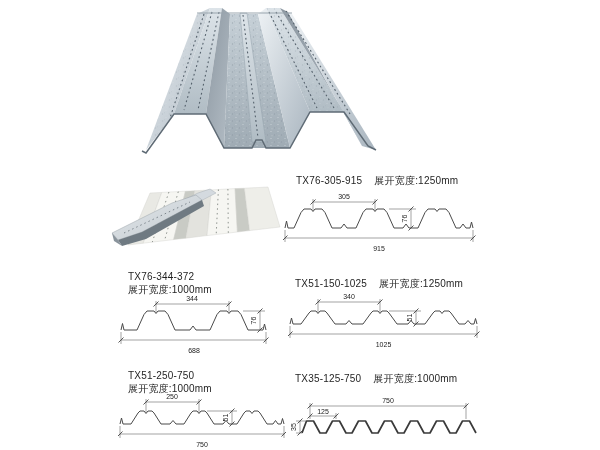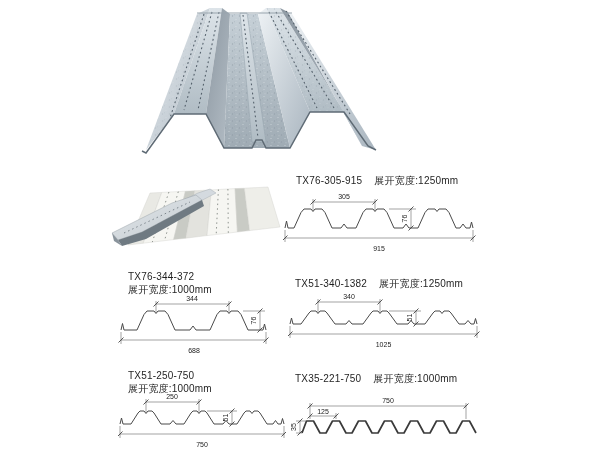--- a/index.html
+++ b/index.html
@@ -170,21 +170,21 @@
     </g>
     <g class="tick">
       <path d="M0.5,48.5 L5.5,43.5 M145.5,48.5 L150.5,43.5"></path>
     </g>
     <text x="76" y="59" text-anchor="middle">688</text>
   </svg>
 </div>
 
 <div class="diagram" style="left:288px;top:277px;width:200px;height:76px">
   <div class="dtitle" style="left:7px;top:0">
-    <span>TX51-340-1382</span><span class="gap"></span><span>展开宽度:1250mm</span>
+    <span>TX51-150-1025</span><span class="gap"></span><span>展开宽度:1250mm</span>
   </div>
   <svg class="dsvg" style="top:15px" width="195" height="58" viewBox="0 0 195 58">
     <path class="profile" d="M2,32 L3.5,26 L5,32 H13 L21,21 L23,19 L28,19 L30,21.5 L32,19 L37,19 L39,21 L47,32 H58 L61,28.5 L64,32 H75 L83,21 L85,19 L90,19 L92,21.5 L94,19 L99,19 L101,21 L109,32 H120 L123,28.5 L126,32 H137 L145,21 L147,19 L152,19 L154,21.5 L156,19 L161,19 L163,21 L171,32 H177 L180,28.5 L183,32 H186 L187.5,26.5 L189,32"></path>
     <g class="dim">
       <path d="M30,7 V21 M92,7 V21 M30,10 H92"></path>
     </g>
     <g class="tick">
       <path d="M27.5,12.5 L32.5,7.5 M89.5,12.5 L94.5,7.5"></path>
     </g>
     <text x="61" y="7" text-anchor="middle">340</text>
@@ -231,21 +231,21 @@
     </g>
     <g class="tick">
       <path d="M-0.5,44.5 L4.5,39.5 M163.5,44.5 L168.5,39.5"></path>
     </g>
     <text x="84" y="55" text-anchor="middle">750</text>
   </svg>
 </div>
 
 <div class="diagram" style="left:290px;top:372px;width:192px;height:78px">
   <div class="dtitle" style="left:5px;top:0">
-    <span>TX35-221-750</span><span class="gap"></span><span>展开宽度:1000mm</span>
+    <span>TX35-125-750</span><span class="gap"></span><span>展开宽度:1000mm</span>
   </div>
   <svg class="dsvg" style="top:20px" width="190" height="55" viewBox="0 0 190 55">
     <path class="profile-thick" d="M12,41 L16.5,29 H23.5 L30,41 H36 L42.5,29 H49.5 L56,41 H62 L68.5,29 H75.5 L82,41 H88 L94.5,29 H101.5 L108,41 H114 L120.5,29 H127.5 L134,41 H140 L146.5,29 H153.5 L160,41 H166 L172.5,29 H179.5 L186,41"></path>
     <g class="dim">
       <path d="M20,11 V27 M176,11 V27 M20,14 H176"></path>
     </g>
     <g class="tick">
       <path d="M17.5,16.5 L22.5,11.5 M173.5,16.5 L178.5,11.5"></path>
     </g>
     <text x="98" y="11" text-anchor="middle">750</text>

